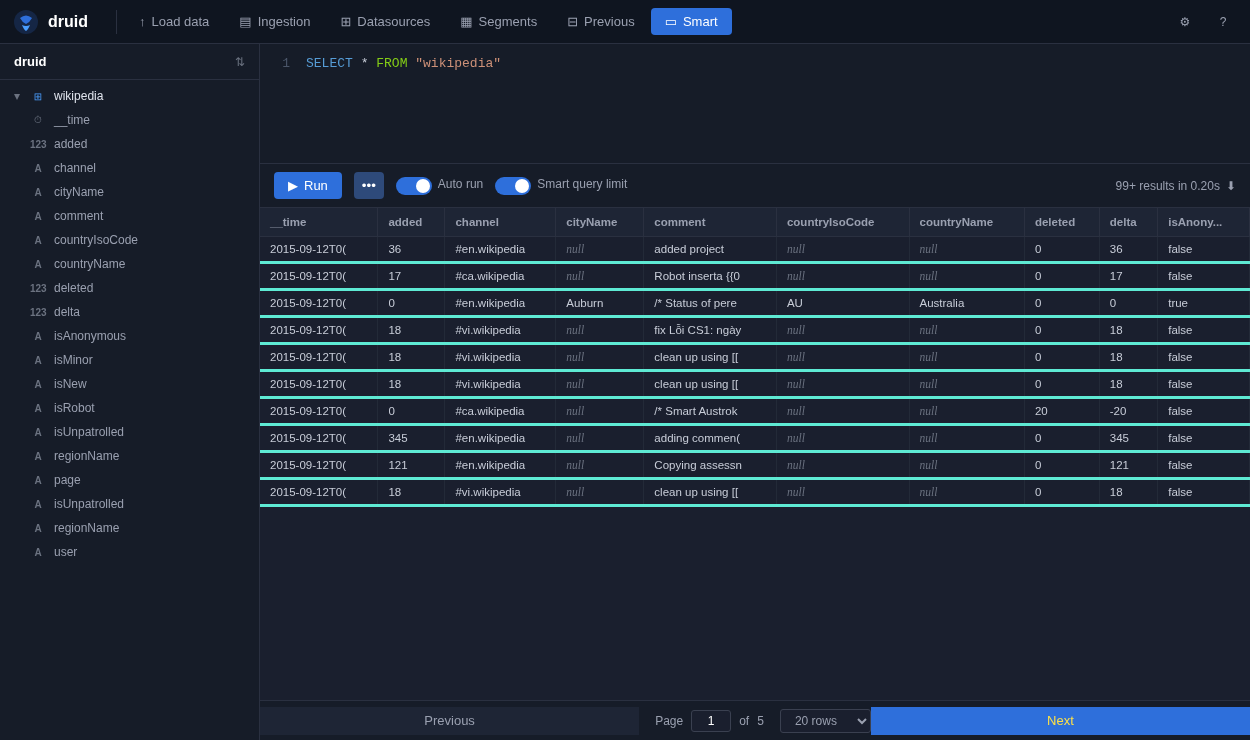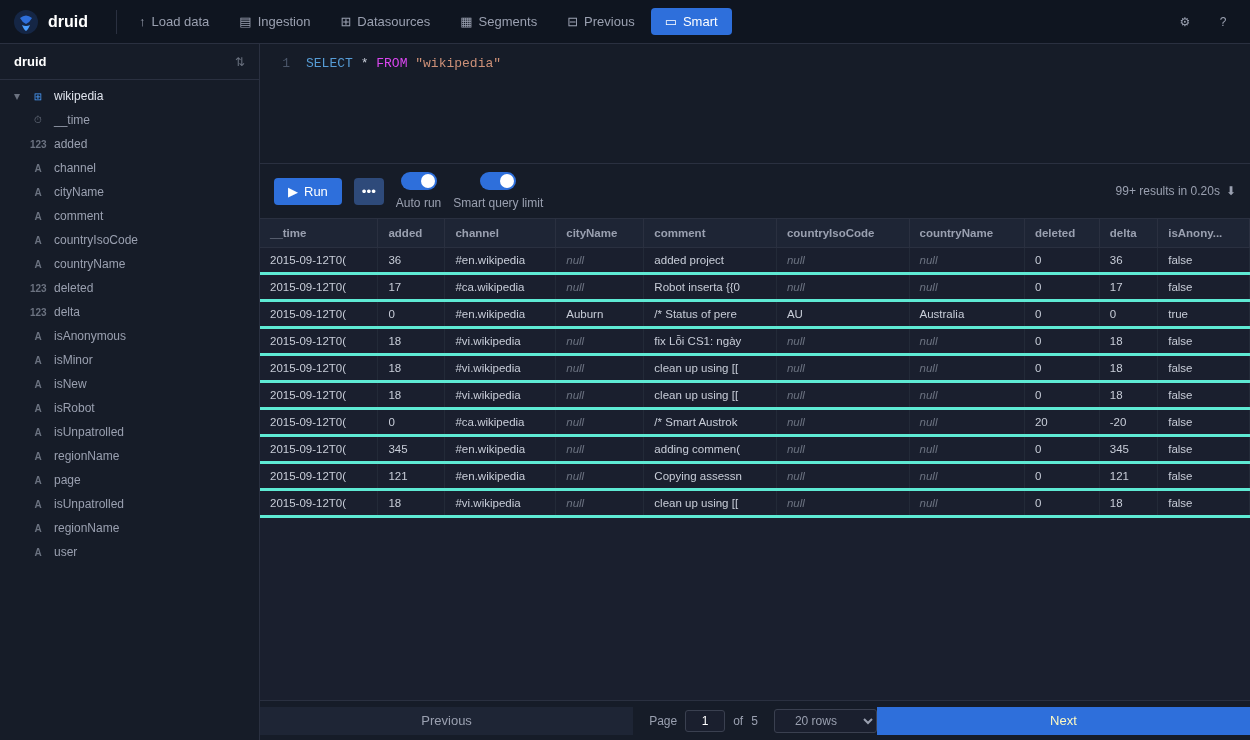--- a/index.html
+++ b/index.html
@@ -59,38 +59,38 @@
     
     .query-editor {
       background: #161c28; border-bottom: 1px solid #2a3040;
       min-height: 120px; padding: 10px 14px; font-family: 'Courier New', monospace;
       font-size: 13px; color: #c8cdd8; line-height: 1.6;
     }
     .query-line { display: flex; gap: 16px; }
     .line-num { color: #4a5568; min-width: 16px; text-align: right; user-select: none; }
     .kw-select { color: #569cd6; }
     .kw-star { color: #c8cdd8; }
-    .kw-from { color: #d946ef; }
+    .kw-from { color: #84cc16; }
     .kw-table { color: #ce9178; }
 
     
     .query-toolbar {
       display: flex; align-items: center; gap: 12px; padding: 8px 14px;
       border-bottom: 1px solid #2a3040; background: #161c28;
     }
     .run-btn {
       display: flex; align-items: center; gap: 6px; padding: 6px 14px;
       background: #2e6fdb; color: #fff; border: none; border-radius: 4px;
       cursor: pointer; font-size: 13px; font-weight: 500;
     }
     .more-btn {
       display: flex; align-items: center; padding: 6px 8px;
       background: #2e4a7a; color: #fff; border: none; border-radius: 4px; cursor: pointer;
     }
-    .toggle { display: flex; align-items: center; gap: 6px; flex-direction: column; }
+    .toggle { display: flex; gap: 6px; }
     .toggle-switch {
       width: 36px; height: 18px; border-radius: 9px; background: #2e6fdb;
       position: relative; cursor: pointer; flex-shrink: 0;
     }
     .toggle-switch::after {
       content: ''; position: absolute; top: 2px; right: 2px;
       width: 14px; height: 14px; border-radius: 50%; background: #fff;
     }
     .toggle-label { color: #9aa0b0; font-size: 12px; }
     .results-info { margin-left: auto; color: #9aa0b0; font-size: 12px; display: flex; align-items: center; gap: 6px; }
@@ -103,41 +103,41 @@
     thead th {
       padding: 8px 10px; text-align: left; color: #9aa0b0; font-weight: 600;
       border-bottom: 1px solid #2a3040; border-right: 1px solid #2a3040;
       white-space: nowrap; user-select: none;
     }
     tbody tr { border-bottom: 3px solid #5eead4; }
     tbody td {
       padding: 6px 10px; color: #c8cdd8; border-right: 1px solid #232a38;
       white-space: nowrap; max-width: 120px; overflow: hidden; text-overflow: ellipsis;
     }
-    .null-val { color: #6b7280; font-style: italic; }
+    .null-val { color: #6b7280; font-style: italic; font-family: Liberation Serif, serif; }
 
     
     .pagination {
       display: flex; align-items: center; justify-content: space-between;
       background: #161c28; border-top: 1px solid #2a3040; padding: 0;
       height: 40px;
     }
     .prev-btn, .next-btn {
       flex: 1; height: 28px; background: #1e2535; border: none; color: #9aa0b0;
       cursor: pointer; font-size: 13px; display: flex; align-items: center; justify-content: center;
     }
-    .next-btn { background: #2e6fdb; color: #fef9c3; }
+    .next-btn { background: #2e6fdb; color: #fde047; }
     .page-info { display: flex; align-items: center; gap: 8px; padding: 0 16px; color: #9aa0b0; font-size: 12px; }
     .page-input {
       width: 40px; text-align: center; background: #1a1f2e; border: 1px solid #3a4050;
       color: #fff; padding: 3px 6px; border-radius: 3px; font-size: 12px;
     }
     .rows-select {
       background: #1a1f2e; border: 1px solid #3a4050; color: #9aa0b0;
-      padding: 3px 16px; border-radius: 3px; font-size: 12px; cursor: pointer;
+      padding: 3px 10px; border-radius: 3px; font-size: 12px; cursor: pointer;
     }
     .download-icon { cursor: pointer; color: #9aa0b0; }
   </style>
 </head>
 <body>
 
 <nav class="topnav">
   <div class="logo">
     <svg class="logo-icon" viewBox="0 0 28 28" fill="none">
       <circle cx="14" cy="14" r="12" fill="#2e6fdb" opacity="0.2"></circle>

